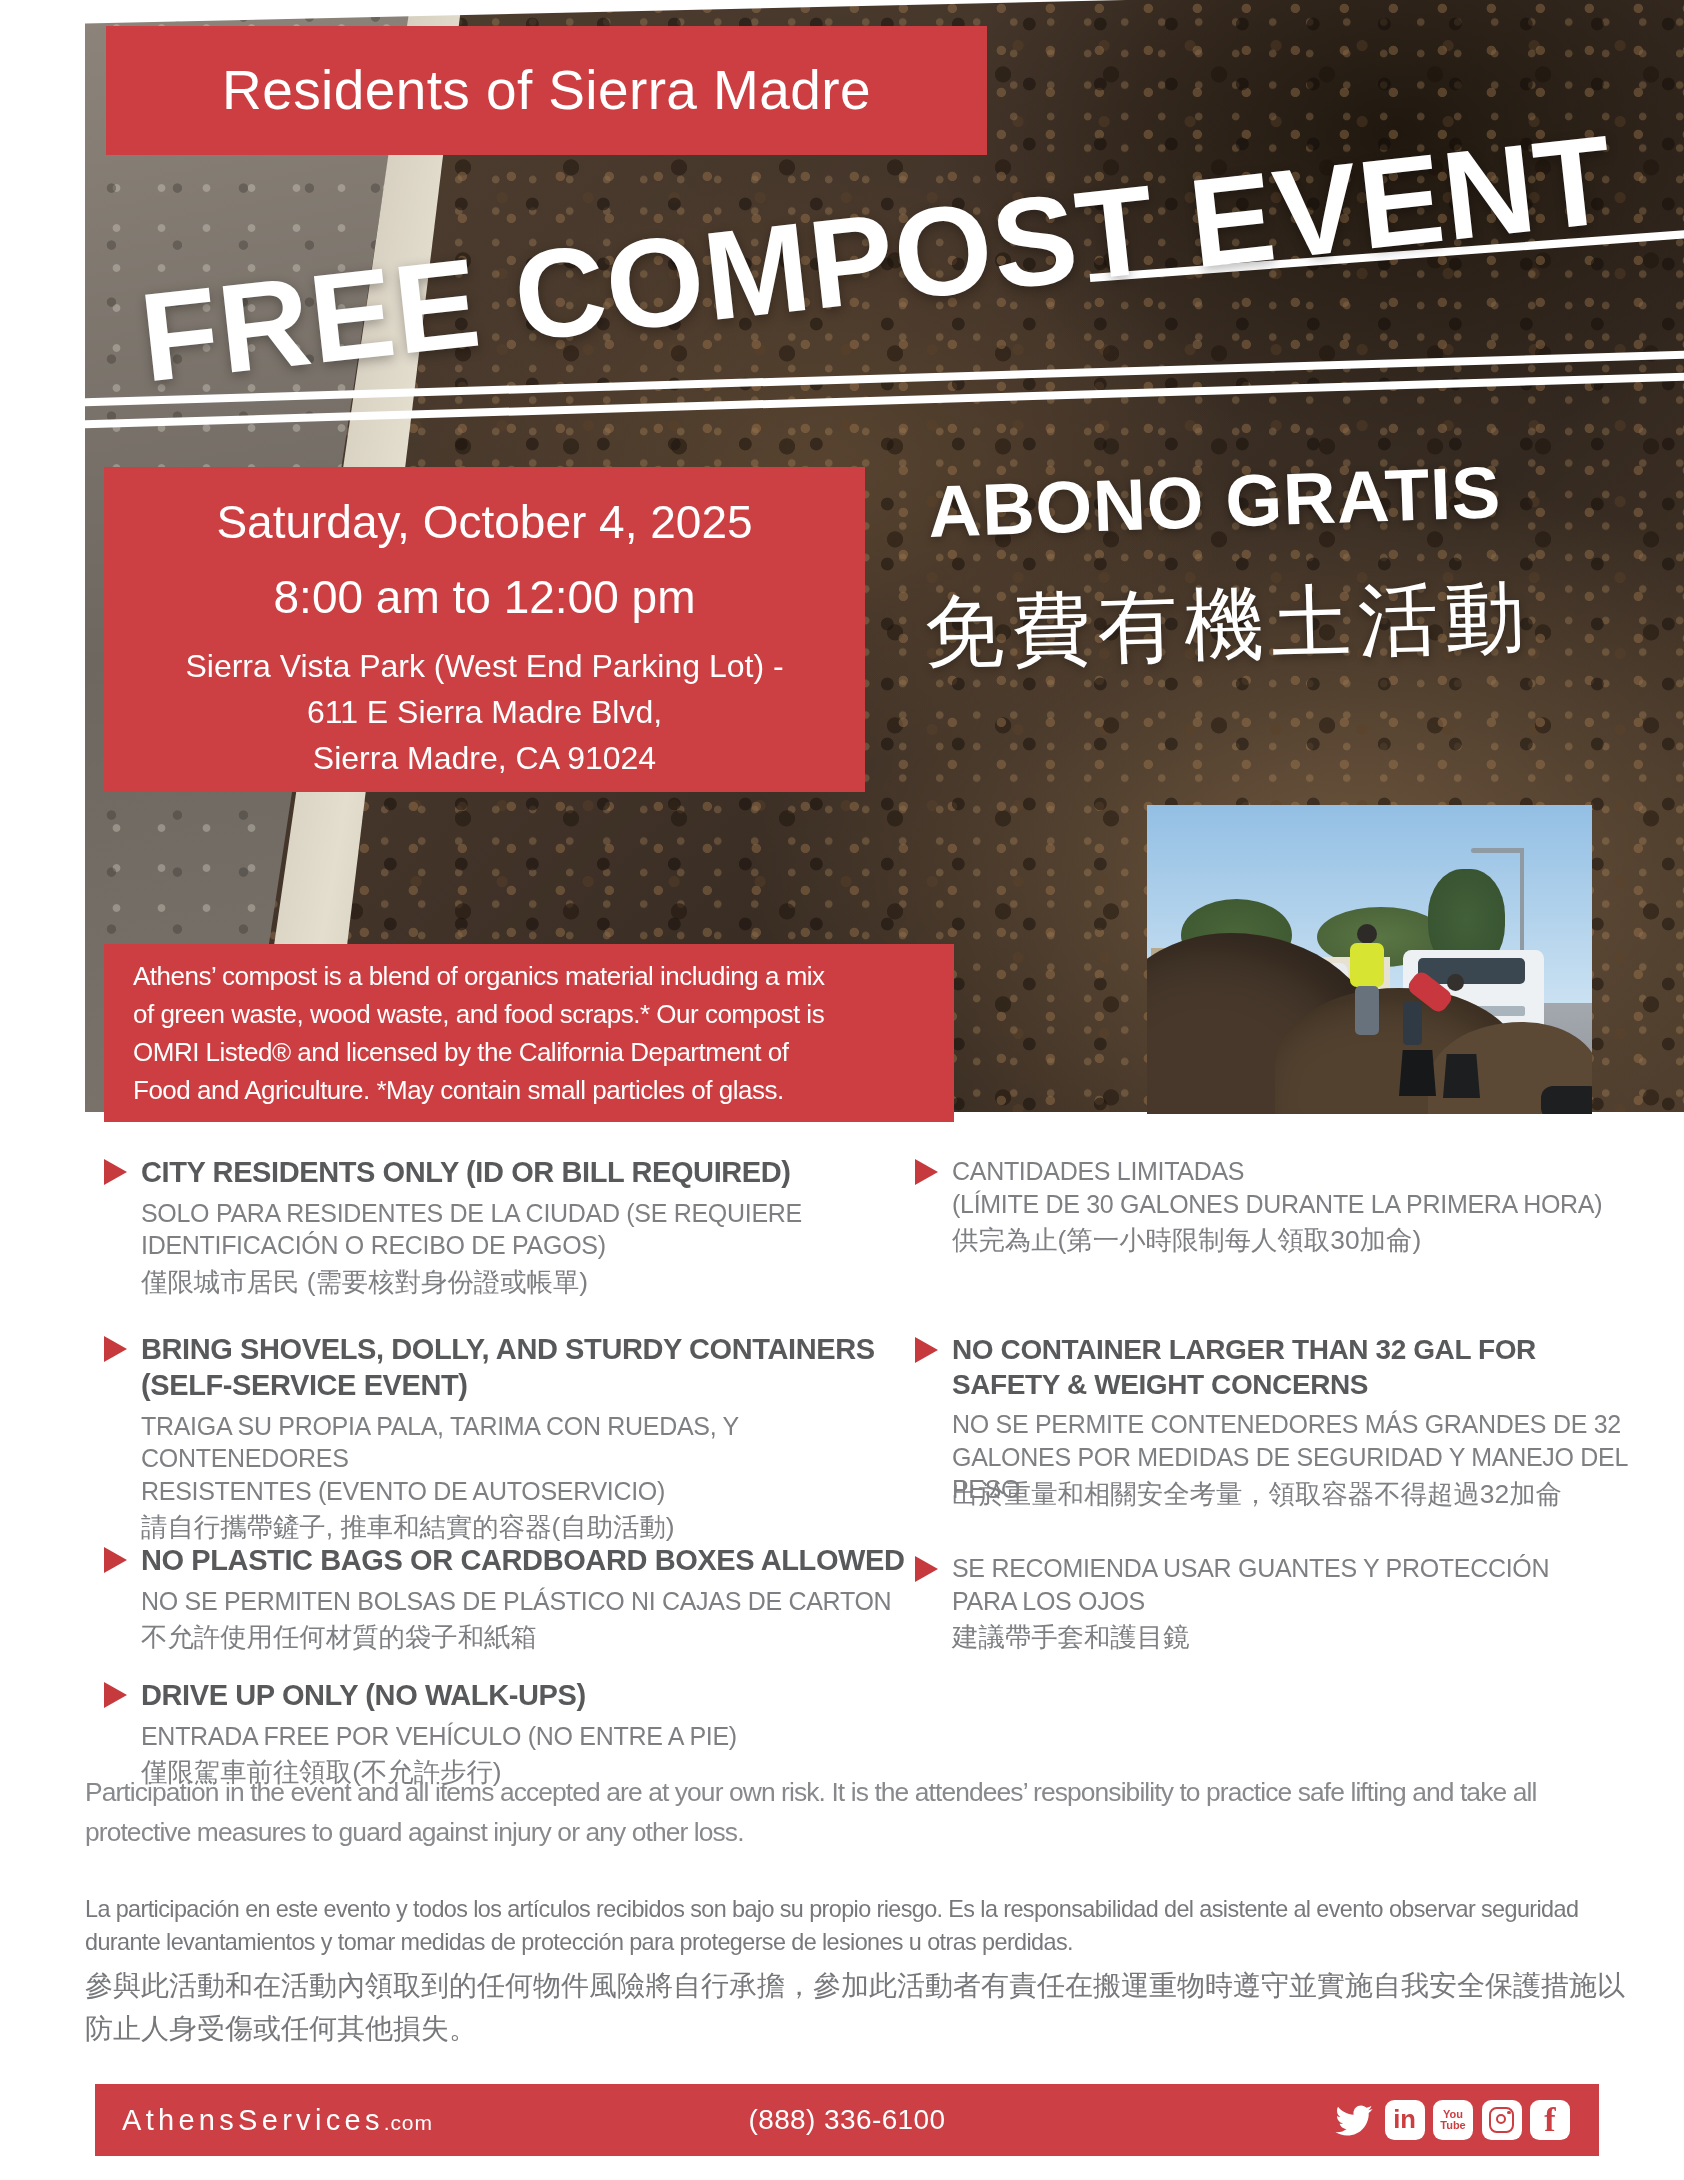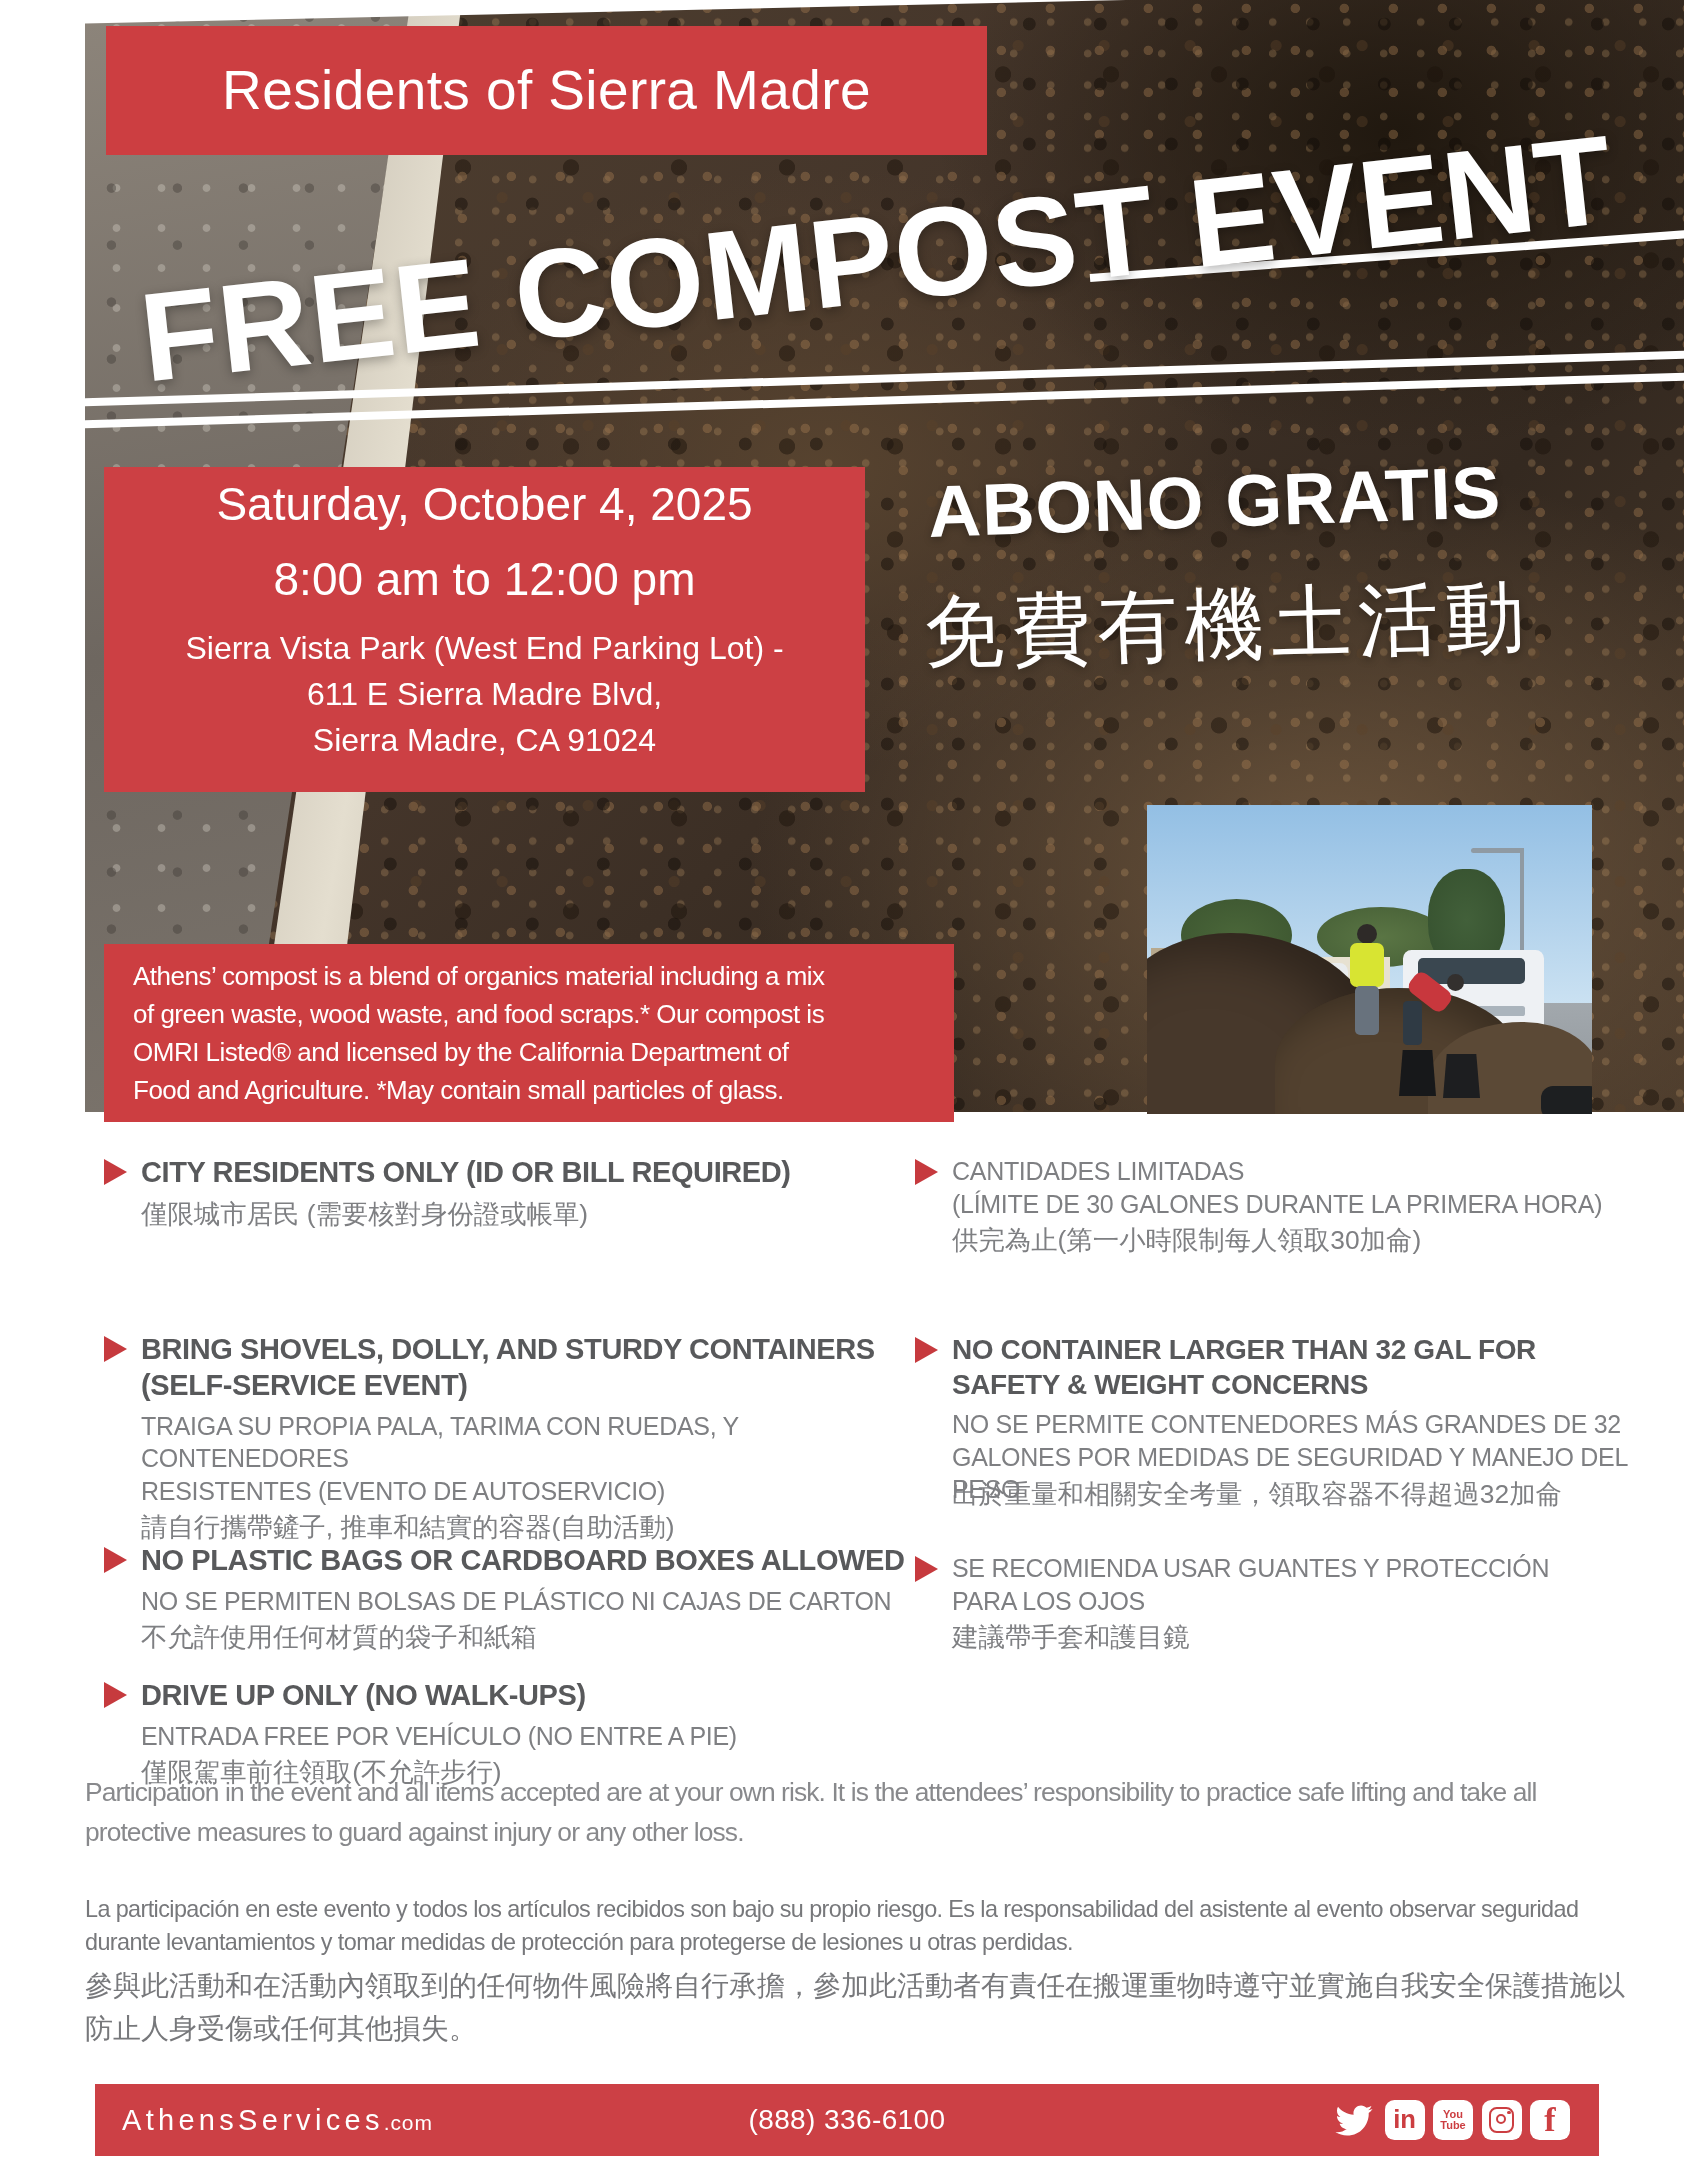--- a/index.html
+++ b/index.html
@@ -44,21 +44,21 @@
   .subtitle-es { position:absolute; left:843px; top:460px; font-size:73px; font-weight:bold;
     color:#ffffff; letter-spacing:0.9px; transform:rotate(-2deg); text-shadow:0 2.6px 8.5px rgba(0,0,0,.3); white-space:nowrap; }
   .subtitle-zh { position:absolute; left:839px; top:572px; font-size:80px; color:#ffffff;
     letter-spacing:6.8px; transform:rotate(-1.5deg); text-shadow:0 2.6px 8.5px rgba(0,0,0,.3); white-space:nowrap; }
 
   
   .banner { position:absolute; left:106px; top:25.6px; width:881px; height:129px; background:#cc3e41;
     display:flex; align-items:center; justify-content:center; }
   .banner span { color:#ffffff; font-size:55px; letter-spacing:0.4px; }
   .date-box { position:absolute; left:104px; top:467px; width:761px; height:325px; background:#cc4044;
-    color:#ffffff; text-align:center; padding-top:12px; }
+    color:#ffffff; text-align:center; padding-top:30px; }
   .db-big { font-size:46px; line-height:51px; }
   .db-big.first { margin-bottom:24px; }
   .db-big.second { margin-bottom:20.4px; }
   .db-addr { font-size:32px; line-height:46px; }
   .info-box { position:absolute; left:104px; top:944px; width:850px; min-height:164px; background:#cc3e41;
     color:#ffffff; padding:12.8px 29px; }
   .info-box p { font-size:26px; line-height:38px; letter-spacing:-0.5px; white-space:pre-line; }
 
   
   .photo { position:absolute; left:1147px; top:805px; width:445px; height:309px; overflow:hidden; background:#9ec7e8; }
@@ -202,20 +202,22 @@
   <div class="info-box">
     <p>Athens’ compost is a blend of organics material including a mix
 of green waste, wood waste, and food scraps.* Our compost is
 OMRI Listed® and licensed by the California Department of
 Food and Agriculture. *May contain small particles of glass.</p>
   </div>
 
   <div class="bullet-item pos-l1">
     <span class="arrow"></span>
     <h3 class="bh">CITY RESIDENTS ONLY (ID OR BILL REQUIRED)</h3>
+    <p class="es">SOLO PARA RESIDENTES DE LA CIUDAD (SE REQUIERE
+IDENTIFICACIÓN O RECIBO DE PAGOS)</p>
     <p class="zh">僅限城市居民 (需要核對身份證或帳單)</p>
   </div>
   <div class="bullet-item pos-l2">
     <span class="arrow"></span>
     <h3 class="bh">BRING SHOVELS, DOLLY, AND STURDY CONTAINERS
 (SELF-SERVICE EVENT)</h3>
     <p class="es">TRAIGA SU PROPIA PALA, TARIMA CON RUEDAS, Y CONTENEDORES
 RESISTENTES (EVENTO DE AUTOSERVICIO)</p>
     <p class="zh">請自行攜帶鏟子, 推車和結實的容器(自助活動)</p>
   </div>

